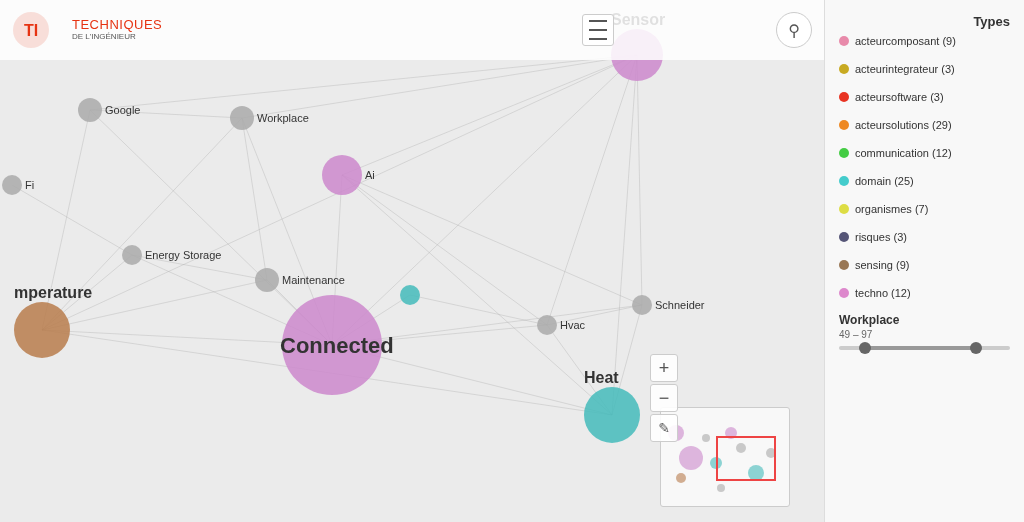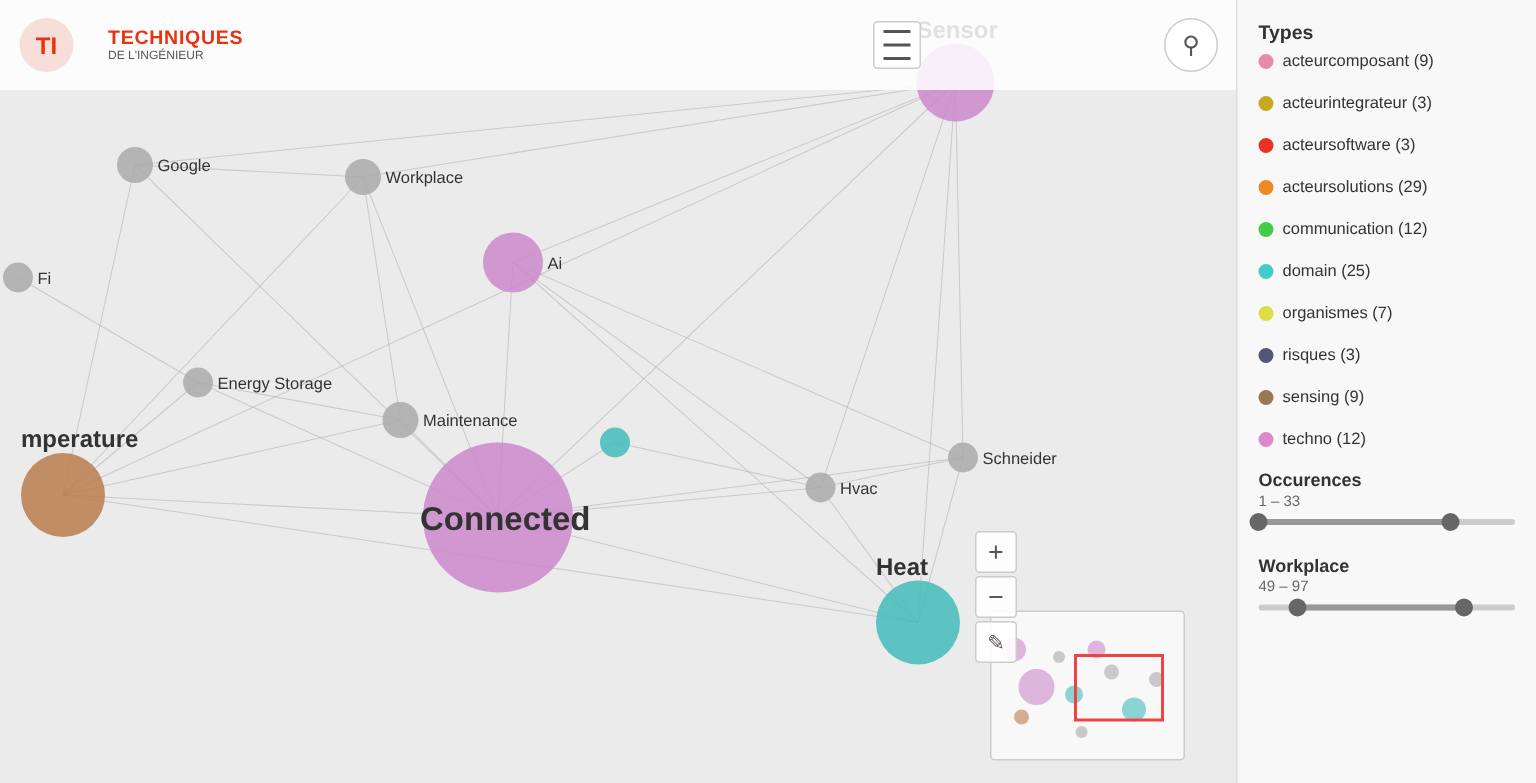--- a/index.html
+++ b/index.html
@@ -35,21 +35,21 @@
       height: 38px;
     }
     #logo-ti .ti-text {
       display: flex;
       flex-direction: column;
       line-height: 1.1;
     }
     #logo-ti .ti-text span:first-child {
       font-size: 13px;
       color: #e63312;
-      font-weight: 700;
+      font-weight: 400;
       letter-spacing: 0.5px;
     }
     #logo-ti .ti-text span:last-child {
       font-size: 9px;
       color: #444;
     }
 
     #logo-ixxo {
       margin-left: 18px;
       display: flex;
@@ -157,20 +157,21 @@
       width: 18px; height: 2px;
       background: #555;
       margin: 2px 0;
     }
 
     .panel-section-title {
       font-size: 13px;
       font-weight: 700;
       color: #333;
       margin-bottom: 6px;
+      text-align: right;
     }
 
     .type-list { display: flex; flex-direction: column; gap: 16px; }
     .type-item {
       display: flex;
       align-items: center;
       gap: 6px;
       font-size: 11px;
       color: #333;
     }
@@ -388,29 +389,20 @@
           <div class="type-dot" style="background: rgb(153, 119, 85);"></div>
           <span>sensing (9)</span>
         </div>
         <div class="type-item">
           <div class="type-dot" style="background: rgb(221, 136, 204);"></div>
           <span>techno (12)</span>
         </div>
       </div>
   </div>
 
-  <div class="slider-section">
-    <div class="slider-label">Occurences</div>
-    <div class="slider-range">1 – 33</div>
-    <div class="slider-track">
-      <div class="slider-fill" style="left:0%;width:75%;"></div>
-      <div class="slider-thumb" style="left:0%;"></div>
-      <div class="slider-thumb" style="left:75%;"></div>
-    </div>
-  </div>
 
   <div class="slider-section">
     <div class="slider-label">Workplace</div>
     <div class="slider-range">49 – 97</div>
     <div class="slider-track">
       <div class="slider-fill" style="left:15%;width:65%;"></div>
       <div class="slider-thumb" style="left:15%;"></div>
       <div class="slider-thumb" style="left:80%;"></div>
     </div>
   </div>

